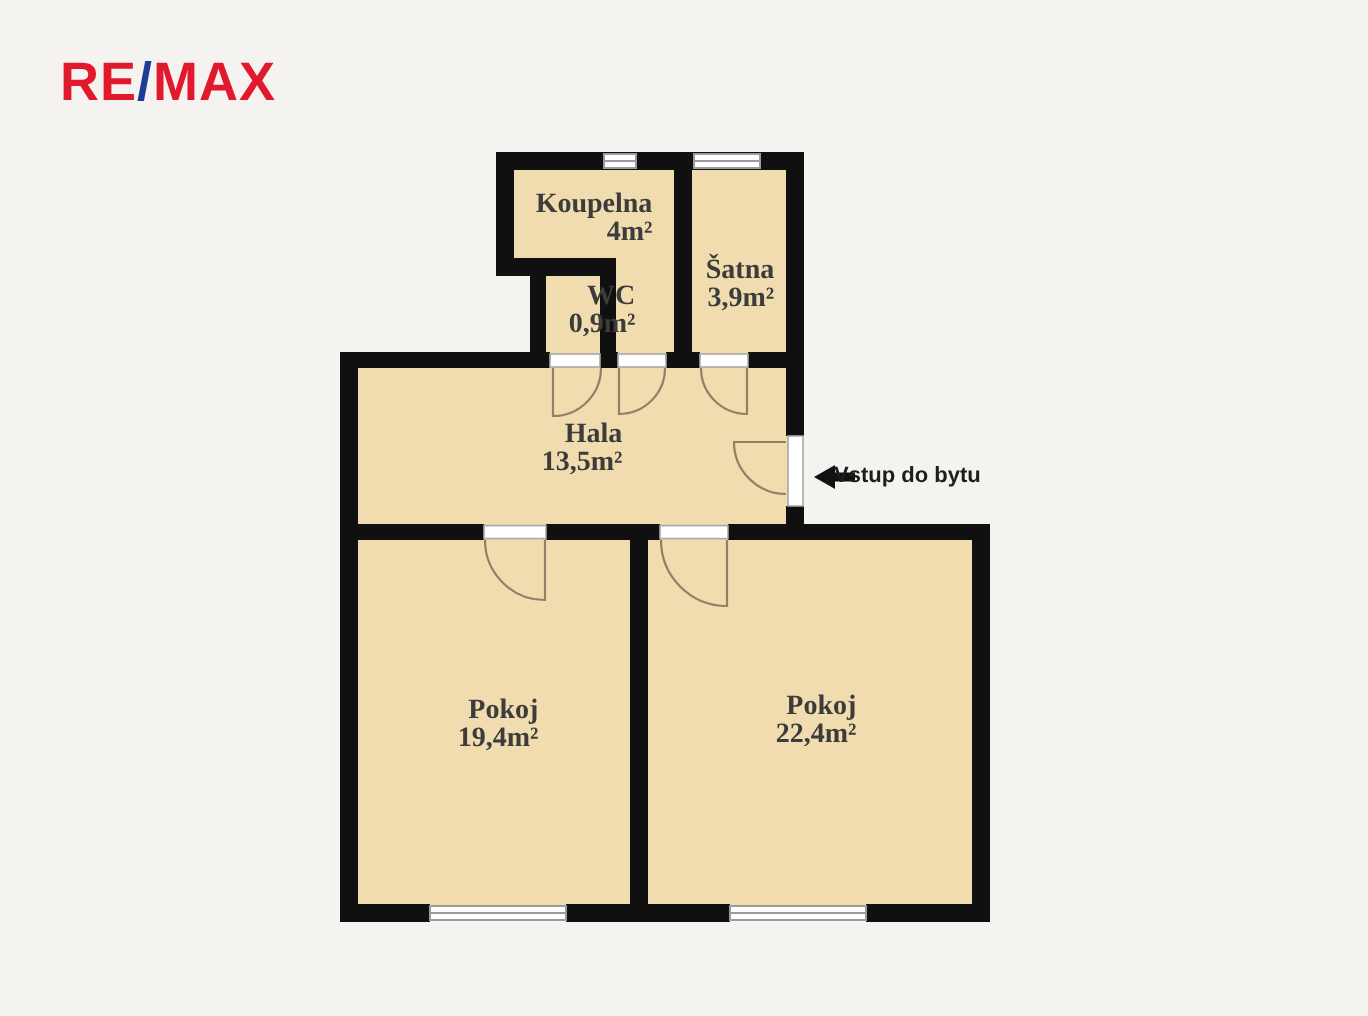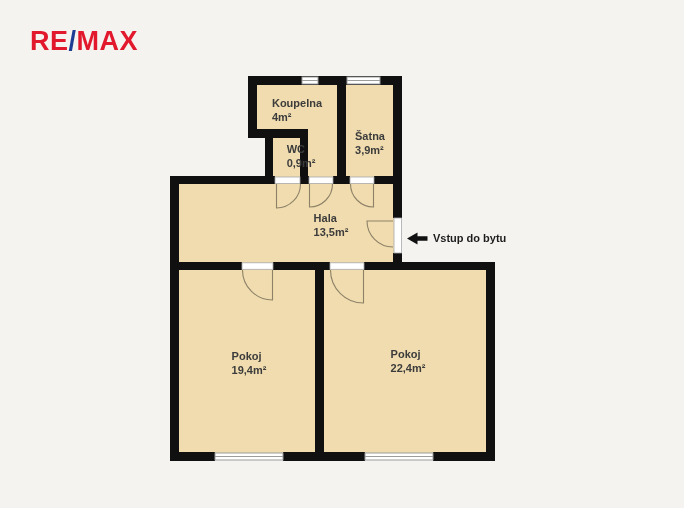--- a/index.html
+++ b/index.html
@@ -13,22 +13,22 @@
   .logo .red{color:var(--logo-red);}
   .logo .blue{color:var(--logo-blue);}
   .plan-svg{position:absolute;left:0;top:0;}
   .room{fill:var(--room-fill);}
   .wall{fill:var(--wall);}
   .win-rect{fill:#ffffff;stroke:var(--window-frame);stroke-width:1;}
   .win-line{stroke:var(--window-frame);stroke-width:1;}
   .door-frame{fill:#ffffff;stroke:#a8a8a8;stroke-width:0.8;}
   .door-arc{fill:none;stroke:var(--door-arc);stroke-width:1.1;}
   .arrow{fill:#111111;}
-  .room-label{position:absolute;transform:translateX(-50%);text-align:left;
-    font-size:11px;font-weight:bold;line-height:14px;color:var(--text);white-space:nowrap;}
+  .room-label{position:absolute;transform:translateX(-50%);text-align:right;
+    font-size:14px;font-weight:bold;line-height:14px;color:var(--text);white-space:nowrap;font-family:Liberation Serif, serif;}
   .entry-label{position:absolute;font-size:11px;font-weight:bold;color:#1d1d1d;white-space:nowrap;}
 </style>
 </head>
 <body>
 
 <div class="logo">
   <span class="red">RE</span><span class="blue">/</span><span class="red">MAX</span>
 </div>
 
 <svg class="plan-svg" width="684" height="508" viewBox="0 0 684 508">
@@ -112,26 +112,26 @@
   <div>4m²</div>
 </div>
 <div class="room-label" style="left:370px;top:129px;">
   <div>Šatna</div>
   <div>3,9m²</div>
 </div>
 <div class="room-label" style="left:301px;top:142px;">
   <div>WC</div>
   <div>0,9m²</div>
 </div>
-<div class="room-label" style="left:291px;top:211px;margin-left:40px;">
+<div class="room-label" style="left:291px;top:211px;">
   <div>Hala</div>
   <div>13,5m²</div>
 </div>
 <div class="room-label" style="left:249px;top:349px;">
   <div>Pokoj</div>
   <div>19,4m²</div>
 </div>
 <div class="room-label" style="left:408px;top:347px;">
   <div>Pokoj</div>
   <div>22,4m²</div>
 </div>
 
-<div class="entry-label" style="left:433px;top:232px;">Vstup do bytu</div>
+<div class="entry-label" style="left:417px;top:232px;">Vstup do bytu</div>
 
 </body></html>

